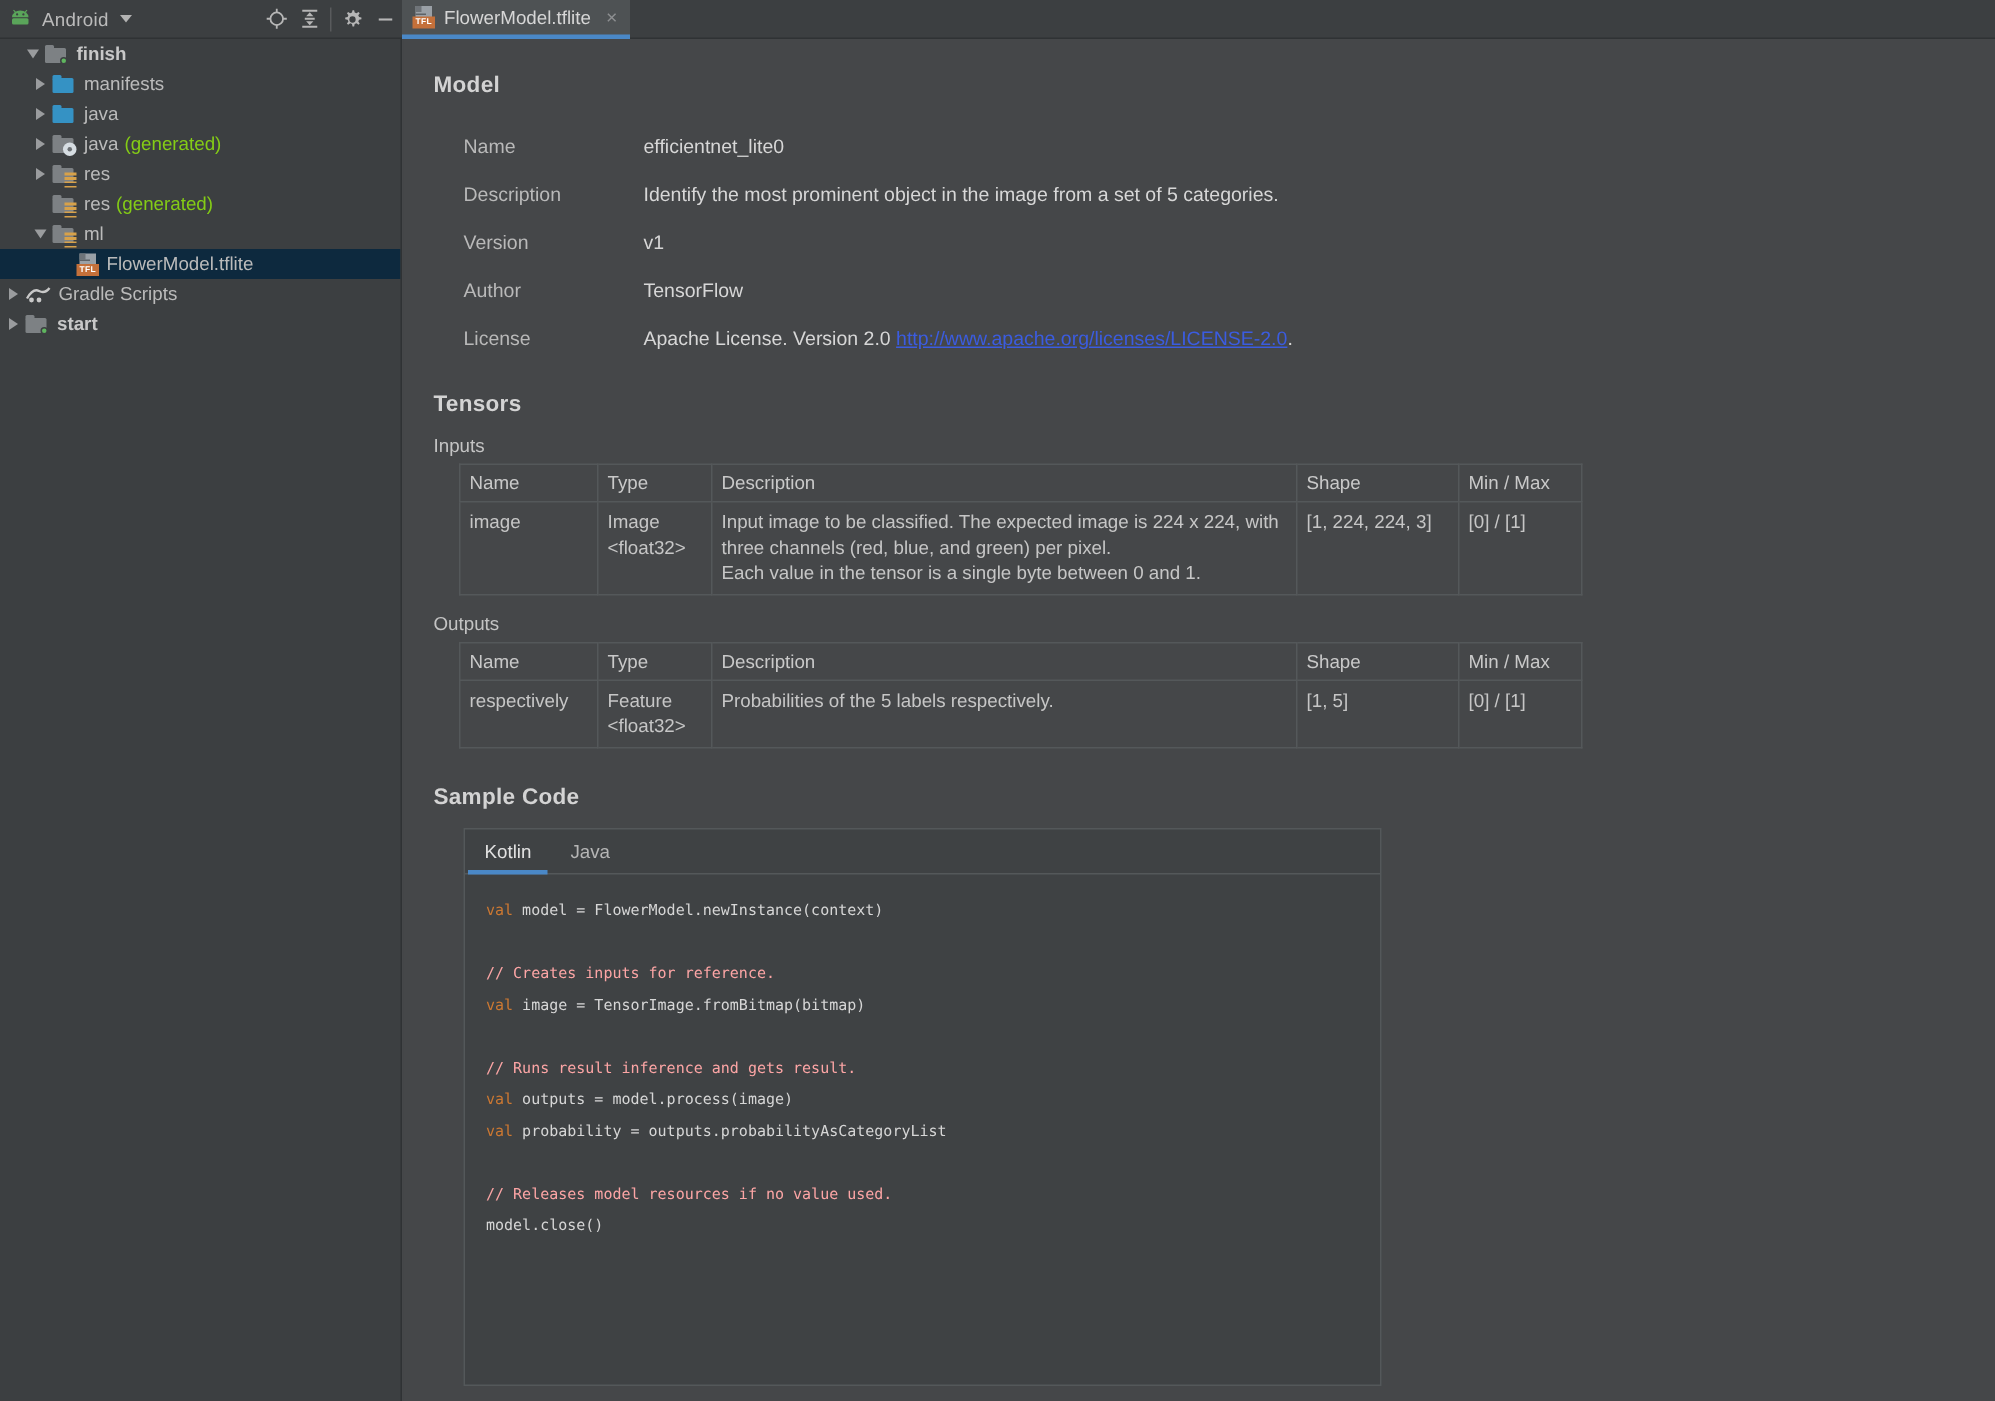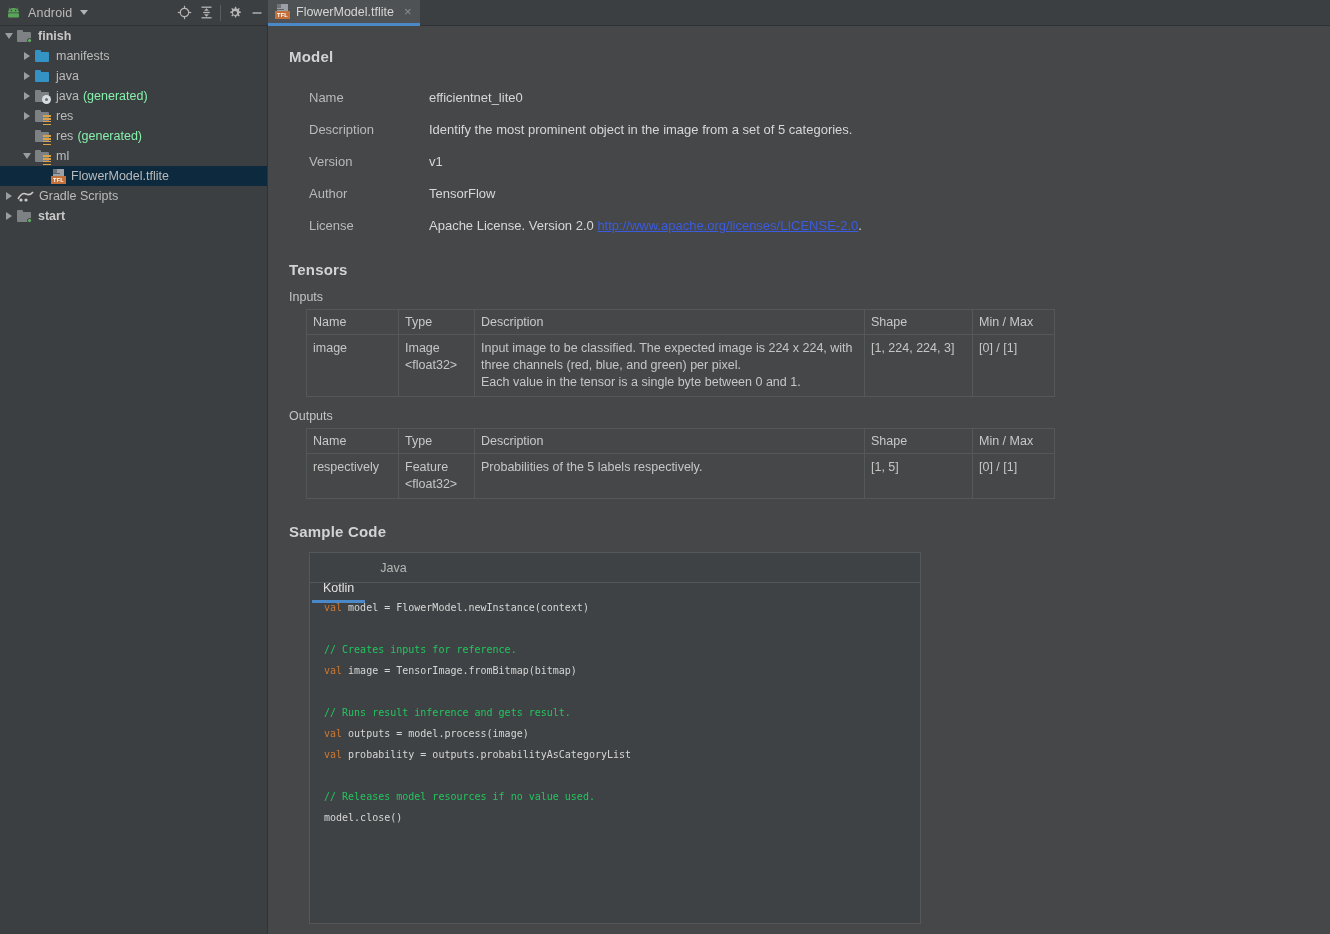--- a/index.html
+++ b/index.html
@@ -83,21 +83,21 @@
   .tree-row .twisty {
     width: 12px; height: 20px; display: flex; align-items: center; justify-content: center;
     flex: none;
   }
   .tri-right { width: 0; height: 0; border-top: 4.5px solid transparent;
     border-bottom: 4.5px solid transparent; border-left: 6px solid #9a9c9e; }
   .tri-down { width: 0; height: 0; border-left: 4.5px solid transparent;
     border-right: 4.5px solid transparent; border-top: 6px solid #9a9c9e; }
   .tree-label { margin-left: 5px; }
   .tree-label.bold { font-weight: bold; color: #c8c8c8; }
-  .tree-muted { color: #86efac; }
+  .tree-muted { color: #84cc16; }
 
   
   .folder { position: relative; width: 16px; height: 14px; flex: none; margin-left: 2px; }
   .folder .tab { position: absolute; left: 0; top: 1px; width: 6px; height: 2.5px;
     background: #3592c4; border-radius: 1px 1px 0 0; }
   .folder .body { position: absolute; left: 0; top: 3px; width: 14px; height: 9.5px;
     background: #3592c4; border-radius: 1px; }
   .folder.gray .tab, .folder.gray .body { background: #7d8184; }
   .folder .dotgreen { position: absolute; right: 1px; bottom: 0px; width: 5px; height: 5px;
     border-radius: 50%; background: #5fb65f; border: 1px solid #3c3f41; }
@@ -151,32 +151,32 @@
   #code-panel {
     margin: 12px 0 0 20px; width: 612px; height: 372px;
     background: #3f4244; border: 1px solid #54585a;
     display: flex; flex-direction: column;
   }
   #code-tabs { display: flex; height: 30px; border-bottom: 1px solid #54585a; position: relative; }
   .code-tab {
     padding: 0 13px; height: 30px; display: flex; align-items: center;
     font-size: 12.5px; color: #b6b6b6; position: relative;
   }
-  .code-tab.active { color: #e2e2e2; margin-top: 20px; }
+  .code-tab.active { color: #e2e2e2; }
   .code-tab.active::after {
     content: ""; position: absolute; left: 2px; right: 2px; bottom: 0; height: 3px;
     background: #4a88c7;
   }
   pre#code-body {
     flex: 1; margin: 0; padding: 14px 0 0 14px;
     font-family: "DejaVu Sans Mono", monospace; font-size: 10px;
     line-height: 21px; color: #d6d6d6; white-space: pre; overflow: hidden;
   }
   .kw { color: #cc7832; }
-  .cm { color: #22c55e; text-align: right; }
+  .cm { color: #fca5a5; text-align: right; }
 </style>
 </head>
 <body>
 
 <div id="toolbar">
   <span class="droid-icon">
     <svg width="15" height="13" viewBox="0 0 15 13">
       <path d="M2 5.5 a5.5 4.5 0 0 1 11 0 z" fill="#5aa55a"></path>
       <rect x="2" y="6.2" width="11" height="4.2" rx="1" fill="#5aa55a"></rect>
       <circle cx="5.4" cy="3.6" r="0.75" fill="#3c3f41"></circle>
@@ -230,21 +230,21 @@
         <span class="fold2"></span>
       <span class="badge">TFL</span>
     </span>
     <span class="tab-title">FlowerModel.tflite</span>
     <span class="tab-close">×</span>
   </div>
 </div>
 
 <div id="sidebar">
   <div id="tree-rows">
-      <div class="tree-row" style="padding-left: 3px;">
+      <div class="tree-row" style="padding-left: 16px;">
         <span class="twisty">
           <span class="tri-down"></span>
         </span>
         <span class="folder gray">
           <span class="tab"></span>
           <span class="body"></span>
           <span class="dotgreen"></span>
         </span>
         <span class="tree-label bold">finish</span>
       </div>

